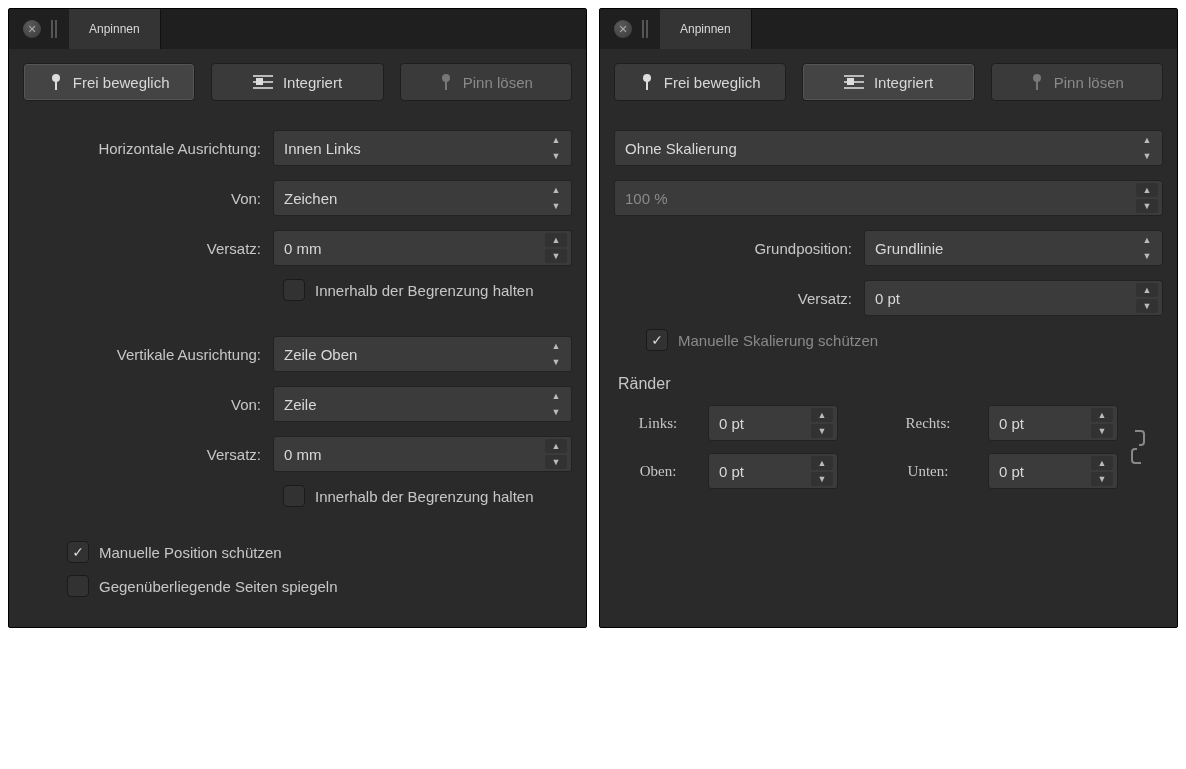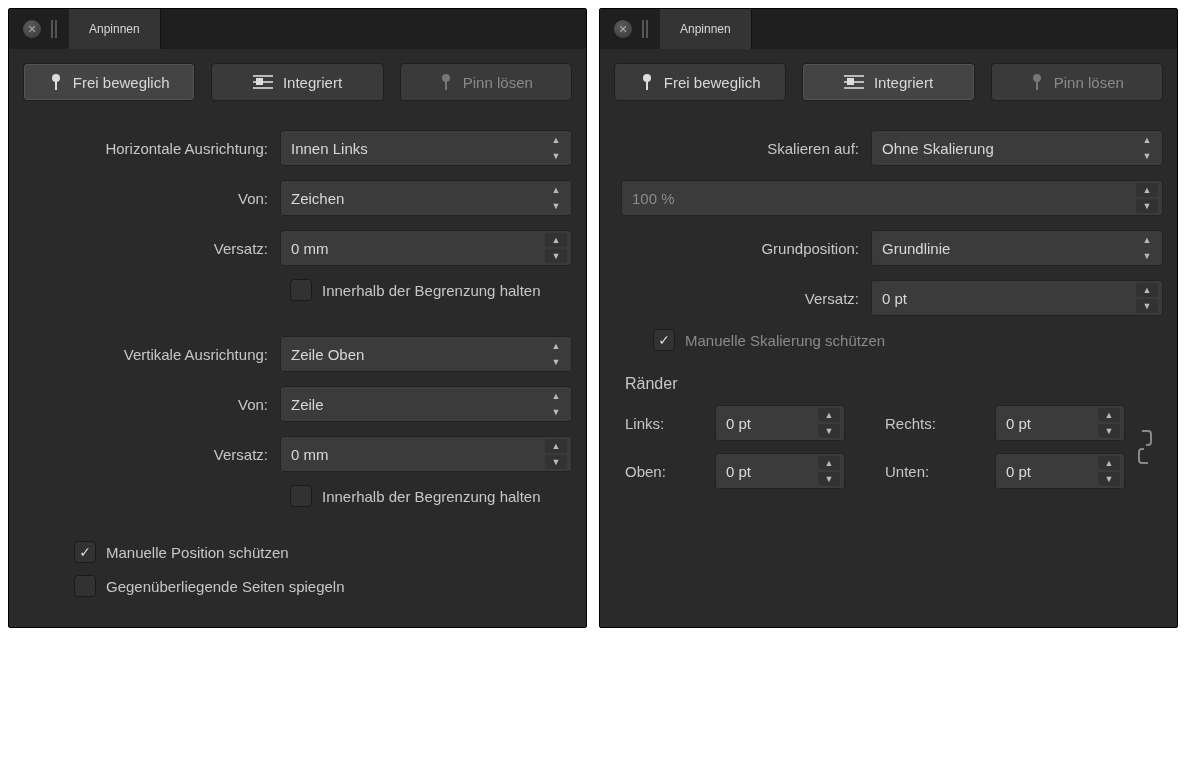--- a/index.html
+++ b/index.html
@@ -95,21 +95,20 @@
     box-shadow: inset 0 0 0 1px #555;
   }
   .mode-btn.disabled { color: var(--text-dim); }
   .mode-btn .ico { display:flex; align-items:center; justify-content:center; }
 
   .body {
     padding: 12px 14px 24px 14px;
     display: flex;
     flex-direction: column;
     gap: 0;
-    margin-left: 7px;
   }
 
   .row {
     display: flex;
     align-items: center;
     min-height: 50px;
   }
   .row .lbl-col {
     width: 250px;
     text-align: right;
@@ -177,21 +176,21 @@
     font-size: 16px;
   }
 
   .margins-grid {
     display: grid;
     grid-template-columns: 90px 130px 40px 110px 130px 40px;
     row-gap: 12px;
     align-items: center;
     padding: 6px 4px 0 4px;
   }
-  .margins-grid .ml { text-align:left; padding-right:10px; color: var(--text-label); }
+  .margins-grid .ml { text-align:center; padding-right:10px; color: var(--text-label); font-family: Liberation Serif, serif; }
   .margins-grid .msp { position:relative; }
 
   .link-icon {
     grid-column: 6; grid-row: 1 / span 2;
     display:flex; align-items:center; justify-content:center;
     color:#888; font-size:18px;
   }
 
   .spacer { height: 22px; }
 </style>
@@ -392,21 +391,20 @@
             <rect x="6" y="8" width="2" height="9" fill="#777"></rect>
           </svg>
       </span>
       <span>Pinn lösen</span>
     </div>
   </div>
 
   <div class="body">
 
     <div class="row">
-      <div class="lbl-col">Skalieren auf:</div>
       <div class="ctrl-col">
         <div class="select">
           <span>Ohne Skalierung</span>
           <div class="stepper">
               <div class="arw">▲</div>
               <div class="arw">▼</div>
             </div>
         </div>
       </div>
     </div>

